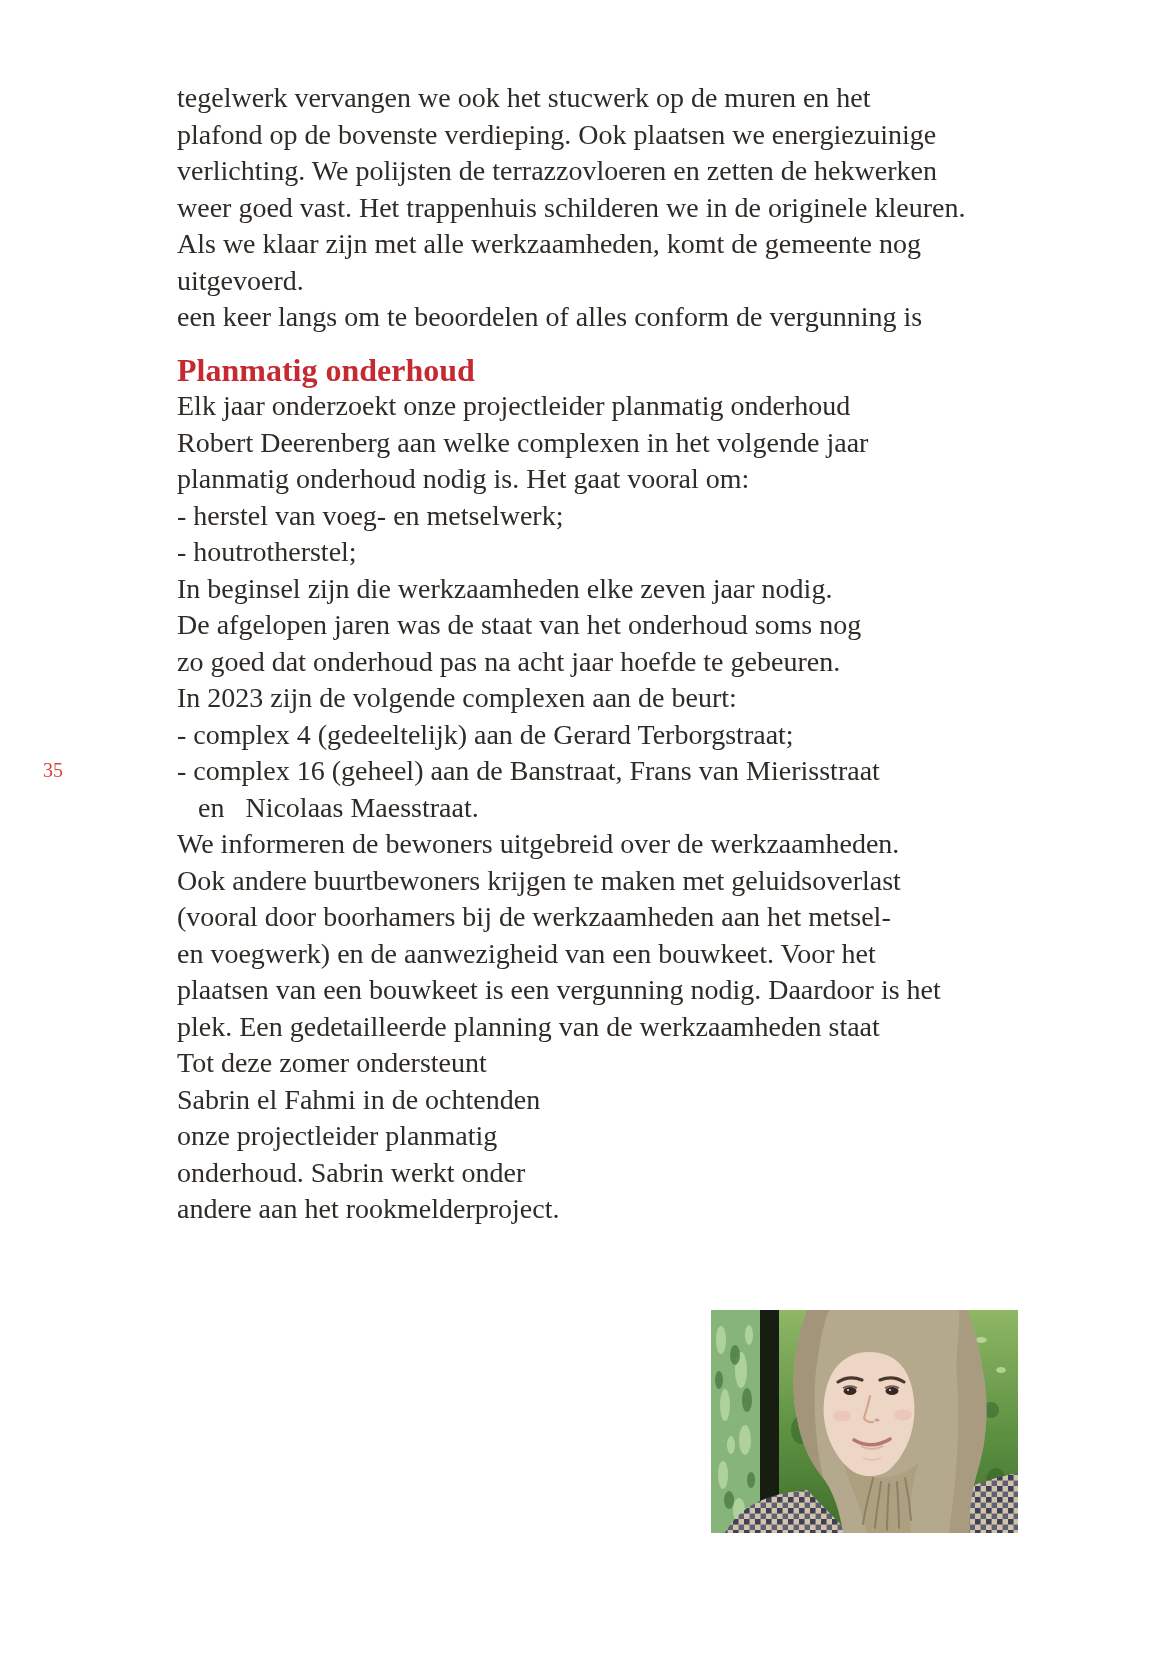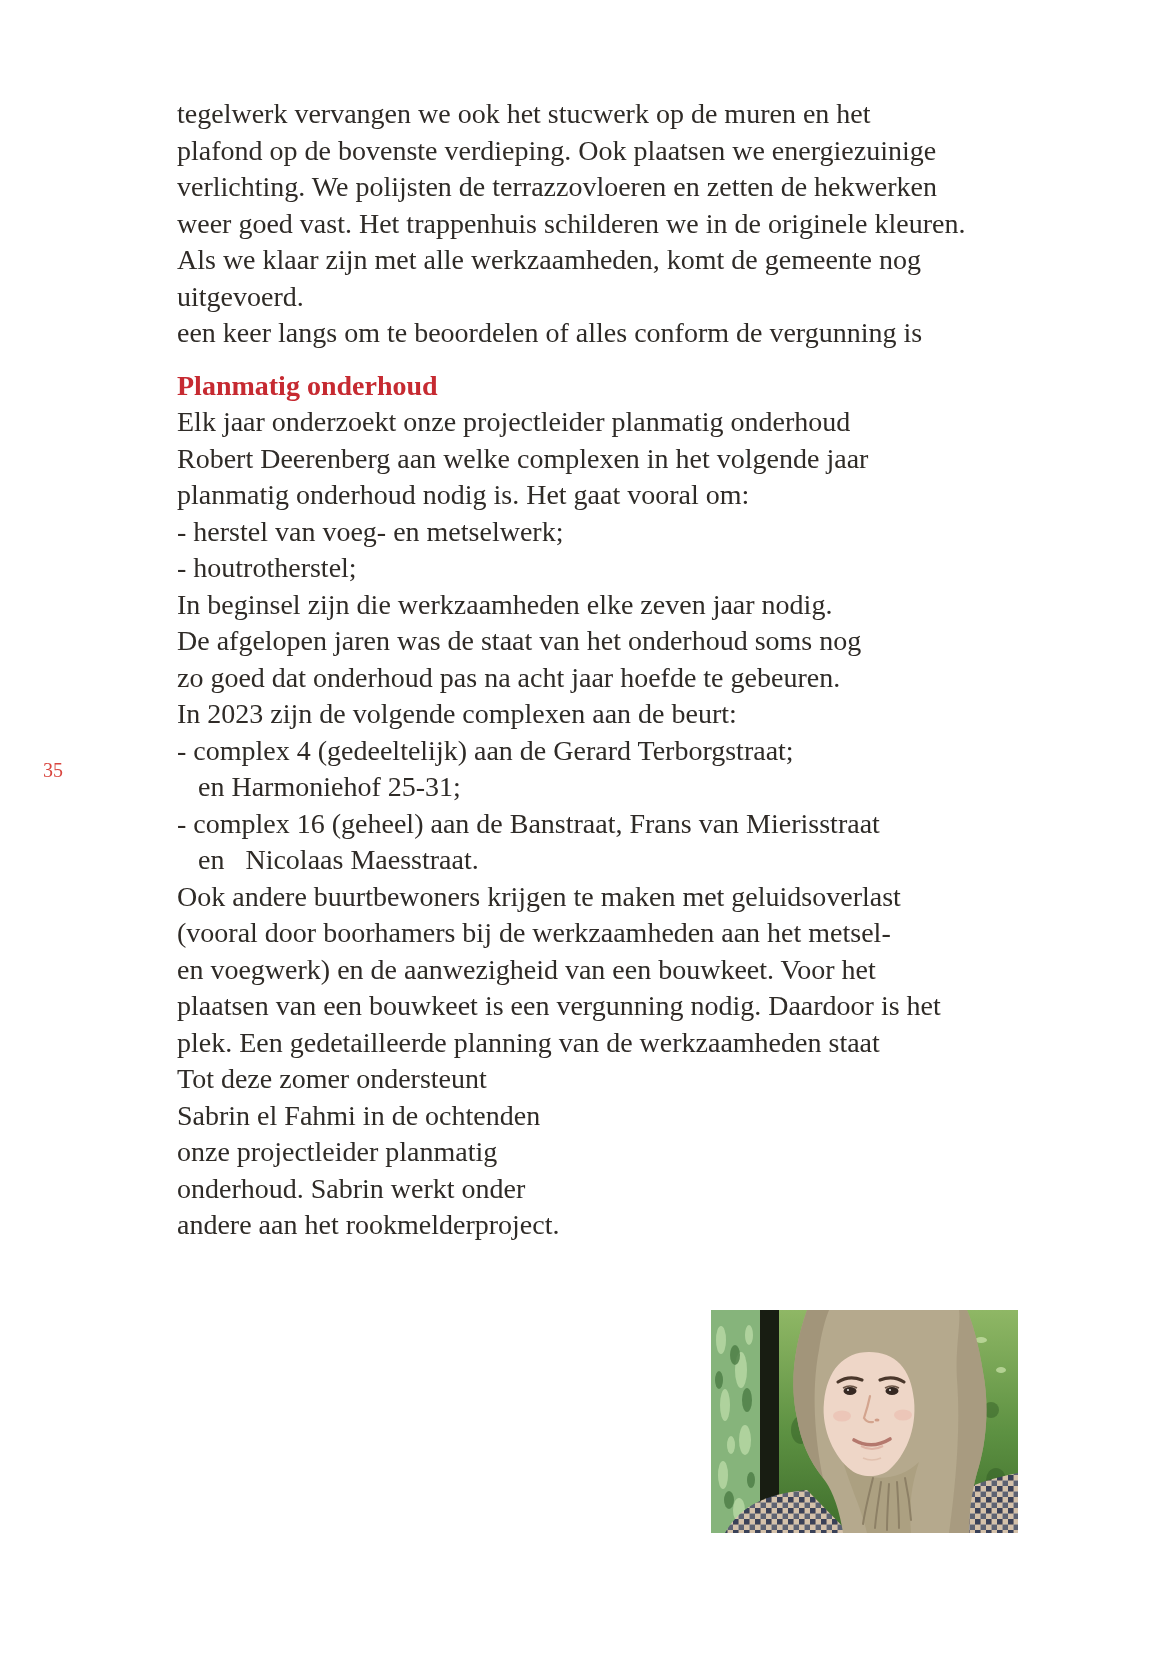--- a/index.html
+++ b/index.html
@@ -15,29 +15,29 @@
     position: absolute;
     left: 43px;
     top: 752px;
     font-size: 20px;
     line-height: 36.5px;
     color: var(--page-number-red, #d9453e);
   }
   .content {
     position: absolute;
     left: 177px;
-    top: 96px;
+    top: 80px;
     width: 880px;
     color: var(--body-text, #2f2b27);
     font-size: 28px;
     line-height: 36.5px;
   }
   .content .line { white-space: pre; }
   .content h2 {
-    font-size: 28px;
+    font-size: 32px;
     line-height: 36.5px;
     margin: 0;
     font-weight: bold;
     color: var(--heading-red, #c62a31);
   }
   .heading-planmatig { margin-top: 16px !important; }
   .para-complexen   { }
   .heading-bezetting { margin-top: 38px !important; }
   .photo {
     position: absolute;
@@ -75,23 +75,23 @@
         <div class="line">- herstel van voeg- en metselwerk;</div>
         <div class="line">- houtrotherstel;</div>
         <div class="line">In beginsel zijn die werkzaamheden elke zeven jaar nodig.</div>
         <div class="line">De afgelopen jaren was de staat van het onderhoud soms nog</div>
         <div class="line">zo goed dat onderhoud pas na acht jaar hoefde te gebeuren.</div>
       </section>
 
     <section class="para-complexen">
         <div class="line">In 2023 zijn de volgende complexen aan de beurt:</div>
         <div class="line">- complex 4 (gedeeltelijk) aan de Gerard Terborgstraat;</div>
-        <div class="line">   en Harmoniehof 25-31;</div>
         <div class="line">- complex 16 (geheel) aan de Banstraat, Frans van Mierisstraat</div>
         <div class="line">   en   Nicolaas Maesstraat.</div>
+        <div class="line">We informeren de bewoners uitgebreid over de werkzaamheden.</div>
         <div class="line">Ook andere buurtbewoners krijgen te maken met geluidsoverlast</div>
         <div class="line">(vooral door boorhamers bij de werkzaamheden aan het metsel-</div>
         <div class="line">en voegwerk) en de aanwezigheid van een bouwkeet. Voor het</div>
         <div class="line">plaatsen van een bouwkeet is een vergunning nodig. Daardoor is het</div>
         <div class="line">plek. Een gedetailleerde planning van de werkzaamheden staat</div>
       </section>
 
     <section class="para-bezetting">
         <div class="line">Tot deze zomer ondersteunt</div>
         <div class="line">Sabrin el Fahmi in de ochtenden</div>

